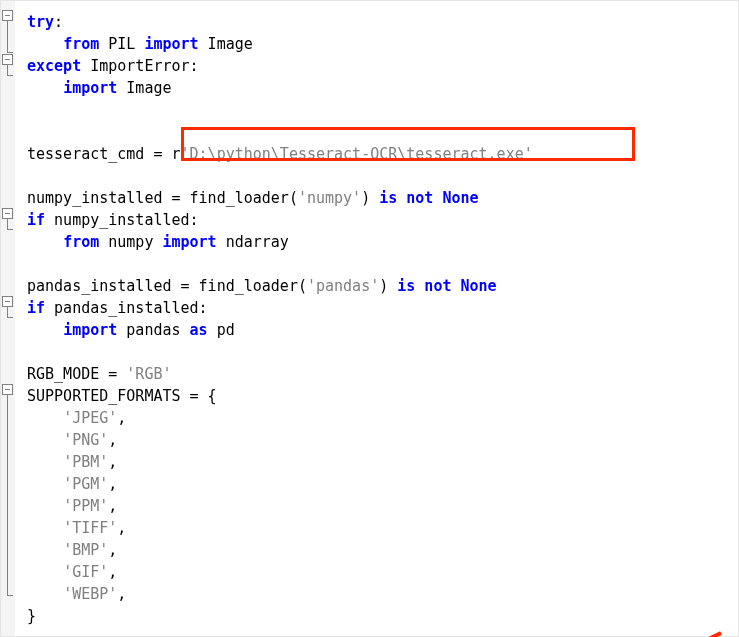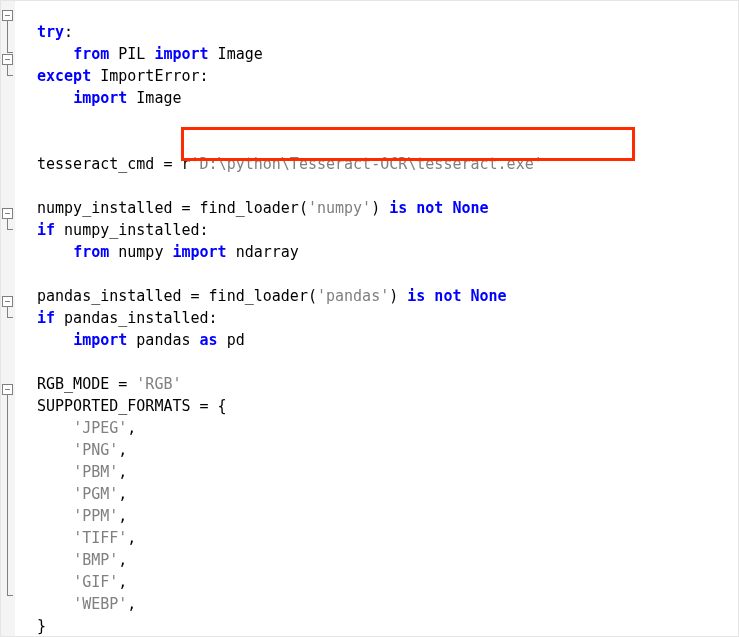--- a/index.html
+++ b/index.html
@@ -18,21 +18,21 @@
     position:relative;
   }
   .gutter{
     position:absolute;
     left:0;top:0;
     width:14px;
     height:100%;
     background:#f4f4f4;
   }
   pre.code{
-    margin:14px;
+    margin:4px;
     padding:6px 0 0 22px;
     white-space:pre;
   }
   .kw{color:#0000ff;font-weight:bold;}
   .str{color:#808080;}
   .op{color:#000;}
   .fold{
     position:absolute;
     left:1px;
     width:11px;

